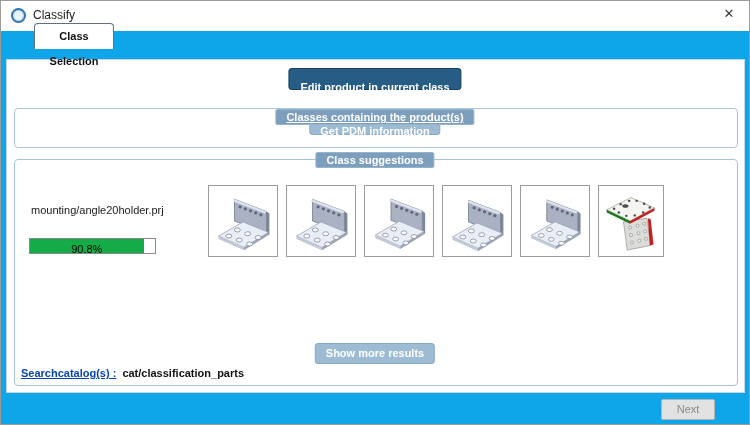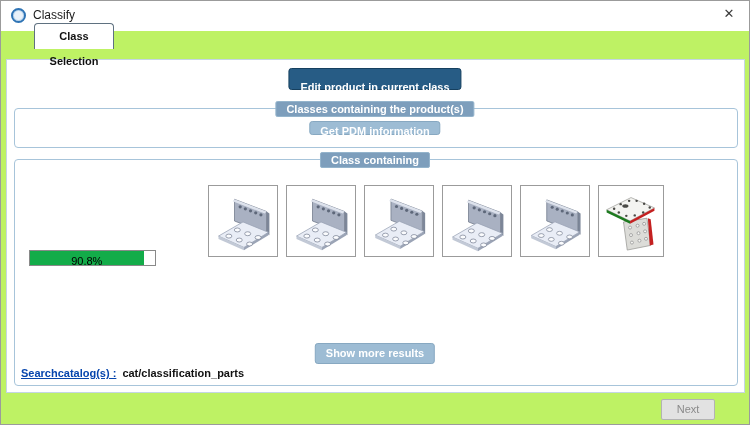--- a/index.html
+++ b/index.html
@@ -1,18 +1,18 @@
 <!DOCTYPE html>
 <html><head>
 <meta charset="utf-8">
 <style>
   html,body{margin:0;padding:0;background:#fff;}
   .dialog{
     position:relative;width:748px;height:423px;
-    border:1px solid #9b9b9b;background:#bef264;
+    border:1px solid #9b9b9b;background:#0ea5e9;
     font-family:"Liberation Sans",sans-serif;
     overflow:hidden;
   }
   
   .titlebar{position:absolute;left:0;top:0;width:100%;height:30px;background:#fff;}
   .app-icon{
     position:absolute;left:10px;top:7px;width:11px;height:11px;border-radius:50%;
     border:2px solid #2f74b5;background:#eaf2fa;box-shadow:inset 0 0 0 1px #bcd6ec;
   }
   .win-title{position:absolute;left:32px;top:7px;font-size:12px;color:#1a1a1a;}
@@ -54,21 +54,21 @@
     position:absolute;left:13px;width:724px;box-sizing:border-box;
     border:1px solid #a7c4da;border-radius:4px;background:#fff;z-index:3;
   }
   .legend{
     position:absolute;left:50%;transform:translateX(-50%);z-index:5;
     background:#7d9ebc;border:1px solid #94b4cc;border-radius:2px;color:#fff;
     font-size:11px;font-weight:600;padding:1px 10px;white-space:nowrap;
   }
   .project-label{position:absolute;left:30px;top:203px;font-size:11px;color:#1a1a1a;z-index:4;}
   .progress{
-    position:absolute;left:28px;top:249px;width:127px;height:16px;box-sizing:border-box;
+    position:absolute;left:28px;top:237px;width:127px;height:16px;box-sizing:border-box;
     border:1px solid #898989;background:#fff;z-index:4;
   }
   .progress-fill{height:100%;background:#13ac49;text-align:center;}
   .progress-fill span{font-size:11px;color:#000;line-height:14px;}
   .thumb{
     position:absolute;top:184px;width:70px;height:72px;box-sizing:border-box;
     border:1px solid #9b9b9b;background:#fff;z-index:4;cursor:pointer;
     display:flex;align-items:center;justify-content:center;
   }
   .search-line{position:absolute;left:20px;top:366px;font-size:11px;z-index:4;white-space:nowrap;}
@@ -143,26 +143,27 @@
     <span class="win-close">✕</span>
   </div>
 
   <div class="tab tab-active">Class Selection</div>
 
   <div class="panel"></div>
 
   <button class="btn-dark">Edit product in current class</button>
 
   <div class="groupbox" style="top:107px;height:40px;"></div>
-  <div class="legend" style="top:100px;">Classes containing the product(s)</div>
+  <div class="legend" style="top:108px;text-decoration:underline;">Classes containing the product(s)</div>
   <button class="btn-blue" style="top:120px;">Get PDM information</button>
 
   <div class="groupbox" style="top:158px;height:227px;"></div>
-  <div class="legend" style="top:151px;">Class containing</div>
-
+  <div class="legend" style="top:151px;">Class suggestions</div>
+
+  <div class="project-label">mounting/angle20holder.prj</div>
 
   <div class="progress">
     <div class="progress-fill" style="width: 90.8%;">
       <span>90.8%</span>
     </div>
   </div>
 
   <div class="thumb" style="left:207px;">
     <svg viewBox="0 0 70 72" width="66" height="68">
         <use href="#bracket-gray"></use>

